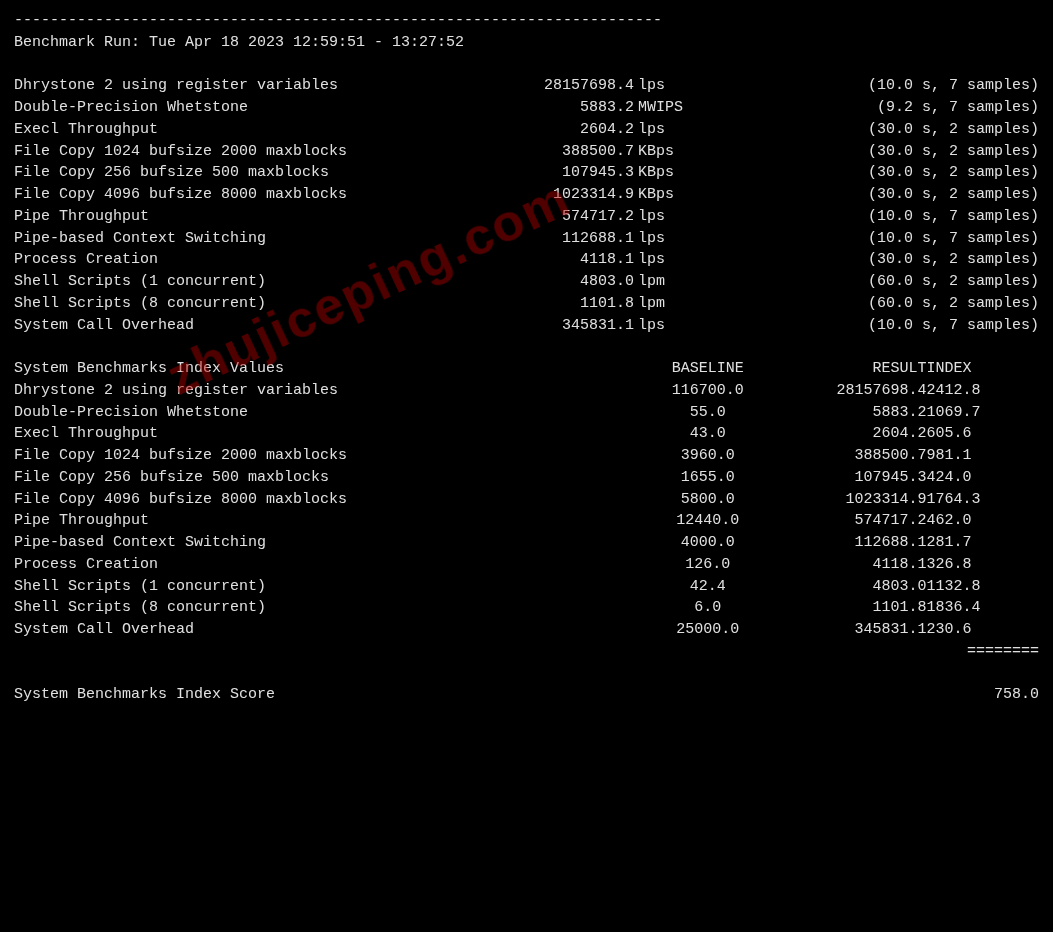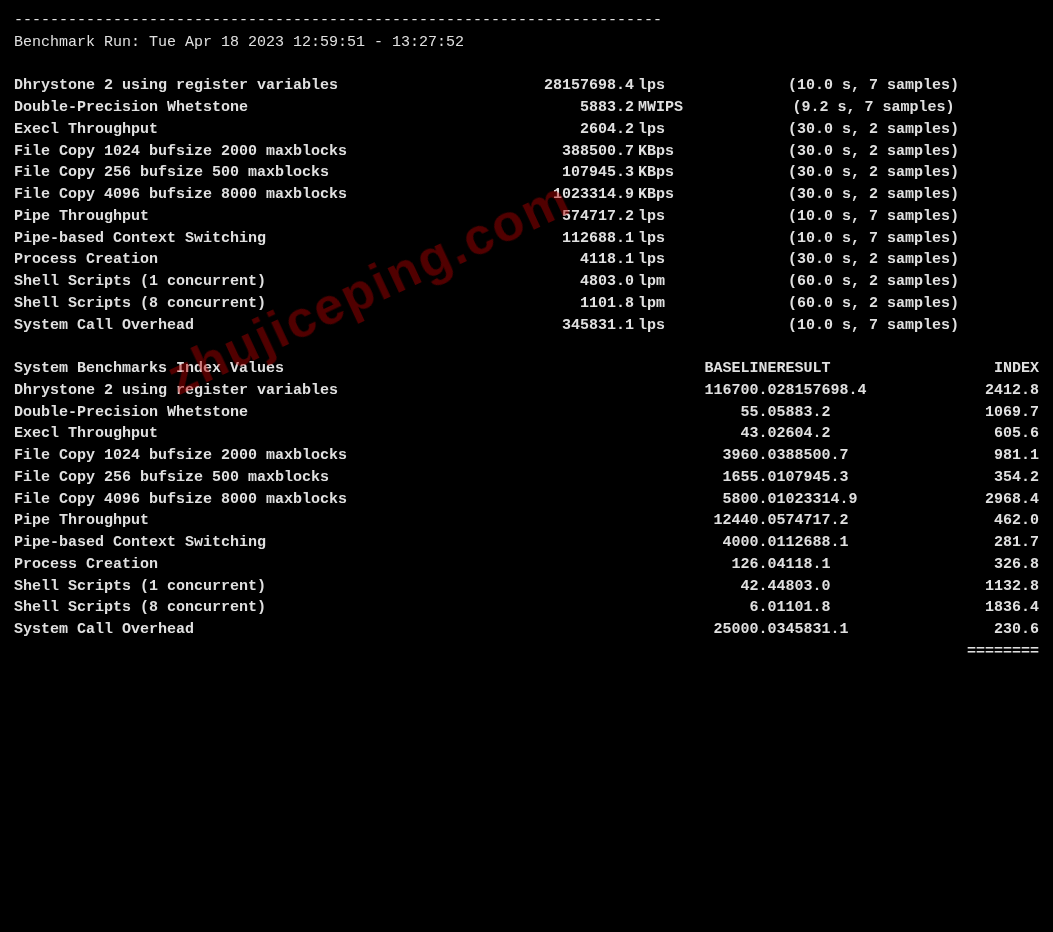--- a/index.html
+++ b/index.html
@@ -13,36 +13,35 @@
       width: 1053px;
       min-height: 932px;
     }
     .pre-block {
       white-space: pre;
       color: #e0e0e0;
     }
     table {
       border-collapse: collapse;
       width: 100%;
-      font-weight: bold;
     }
     td {
       color: #e0e0e0;
       padding: 0;
       white-space: pre;
     }
     .col-name { width: 500px; }
     .col-val { text-align: right; width: 120px; }
     .col-unit { width: 70px; padding-left: 4px; }
-    .col-info { text-align: center; padding-left: 4px; }
+    .col-info { text-align: right; padding-left: 4px; }
     .index-table td { }
     .col-iname { width: 500px; margin-top: 15px; }
-    .col-baseline { text-align: right; width: 110px; }
-    .col-result { text-align: left; width: 120px; }
-    .col-index { text-align: right; width: 90px; }
+    .col-baseline { text-align: center; width: 110px; }
+    .col-result { text-align: right; width: 120px; }
+    .col-index { text-align: left; width: 90px; }
     .equals-row { text-align: right; color: #e0e0e0; padding-right: 0; }
     .watermark {
       position: fixed;
       top: 250px;
       left: 150px;
       color: rgba(180, 0, 0, 0.45);
       font-size: 52px;
       font-weight: bold;
       transform: rotate(-25deg);
       pointer-events: none;
@@ -164,27 +163,27 @@
         <tr>
     <td class="col-iname">File Copy 1024 bufsize 2000 maxblocks</td>
     <td class="col-baseline">3960.0</td>
     <td class="col-result">388500.7</td>
     <td class="col-index">981.1</td>
   </tr>
         <tr>
     <td class="col-iname">File Copy 256 bufsize 500 maxblocks</td>
     <td class="col-baseline">1655.0</td>
     <td class="col-result">107945.3</td>
-    <td class="col-index">354.2</td>
+    <td class="col-index">424.0</td>
   </tr>
         <tr>
     <td class="col-iname">File Copy 4096 bufsize 8000 maxblocks</td>
     <td class="col-baseline">5800.0</td>
     <td class="col-result">1023314.9</td>
-    <td class="col-index">2968.4</td>
+    <td class="col-index">1764.3</td>
   </tr>
         <tr>
     <td class="col-iname">Pipe Throughput</td>
     <td class="col-baseline">12440.0</td>
     <td class="col-result">574717.2</td>
     <td class="col-index">462.0</td>
   </tr>
         <tr>
     <td class="col-iname">Pipe-based Context Switching</td>
     <td class="col-baseline">4000.0</td>
@@ -217,15 +216,19 @@
   </tr>
         <tr>
   <td class="col-iname"></td>
   <td class="col-baseline"></td>
   <td class="col-result"></td>
   <td class="col-index equals-row">========</td>
 </tr>
       </tbody>
   </table>
   <br>
+  <div style="display:flex; white-space:pre;">
+    <span style="flex:1;">System Benchmarks Index Score</span>
+    <span style="text-align:right; min-width:90px;">758.0</span>
+  </div>
 </div>
 
 <div class="watermark">zhujiceping.com</div>
 
 </body></html>

